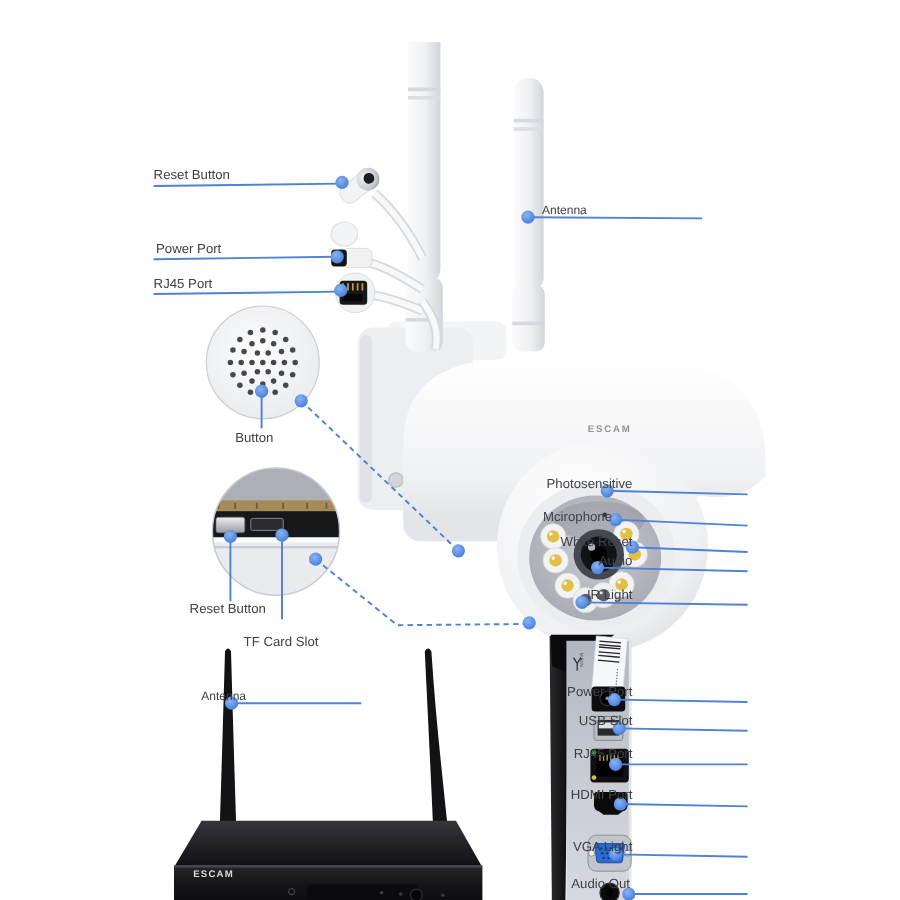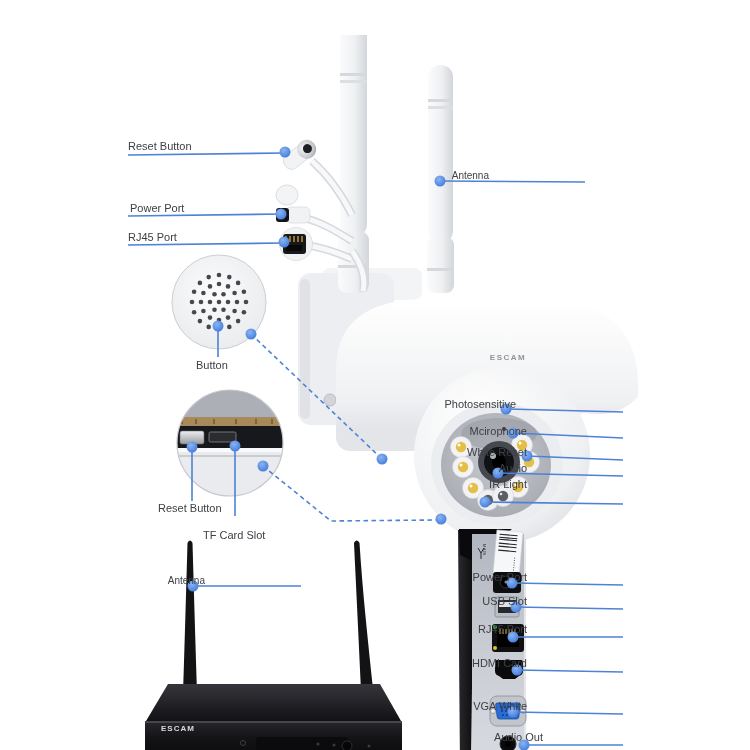--- a/index.html
+++ b/index.html
@@ -390,32 +390,32 @@
         <circle cx="513" cy="677" r="5.5"></circle>
         <circle cx="524" cy="710" r="5.5"></circle>
   </g>
 </svg>
 
 <div class="lbl" style="left:128px;top:105px">Reset Button</div>
 <div class="lbl" style="left:130px;top:167px">Power Port</div>
 <div class="lbl" style="left:128px;top:196px">RJ45 Port</div>
 <div class="lbl small right" style="right:165px;top:134px">Antenna</div>
 <div class="lbl" style="left:196px;top:324px">Button</div>
-<div class="lbl right" style="right:138px;top:363px">Photosensitive</div>
-<div class="lbl right" style="right:127px;top:390px">Mcirophone</div>
+<div class="lbl right" style="right:127px;top:363px">Photosensitive</div>
+<div class="lbl right" style="right:144px;top:390px">Mcirophone</div>
 <div class="lbl right" style="right:127px;top:411px">White Reset</div>
 <div class="lbl right" style="right:127px;top:427px">Audio</div>
-<div class="lbl right" style="right:127px;top:443px">IR Light</div>
+<div class="lbl right" style="right:127px;top:455px">IR Light</div>
 <div class="lbl" style="left:158px;top:467px">Reset Button</div>
 <div class="lbl" style="left:203px;top:494px">TF Card Slot</div>
 <div class="lbl small right" style="right:449px;top:539px">Antenna</div>
 <div class="lbl right" style="right:127px;top:536px">Power Port</div>
 <div class="lbl right" style="right:127px;top:560px">USB Slot</div>
 <div class="lbl right" style="right:127px;top:588px">RJ45 Port</div>
-<div class="lbl right" style="right:127px;top:622px">HDMI Card</div>
-<div class="lbl right" style="right:127px;top:665px">VGA White</div>
-<div class="lbl right" style="right:111px;top:696px">Audio Out</div>
+<div class="lbl right" style="right:127px;top:622px">HDMI Port</div>
+<div class="lbl right" style="right:127px;top:665px">VGA Light</div>
+<div class="lbl right" style="right:129px;top:696px">Audio Out</div>
 
 <div class="logo-cam">ESCAM</div>
 <div class="logo-nvr">ESCAM</div>
 <div class="panel-marking">MAIN</div>
 
 </div>
 
 </body></html>

